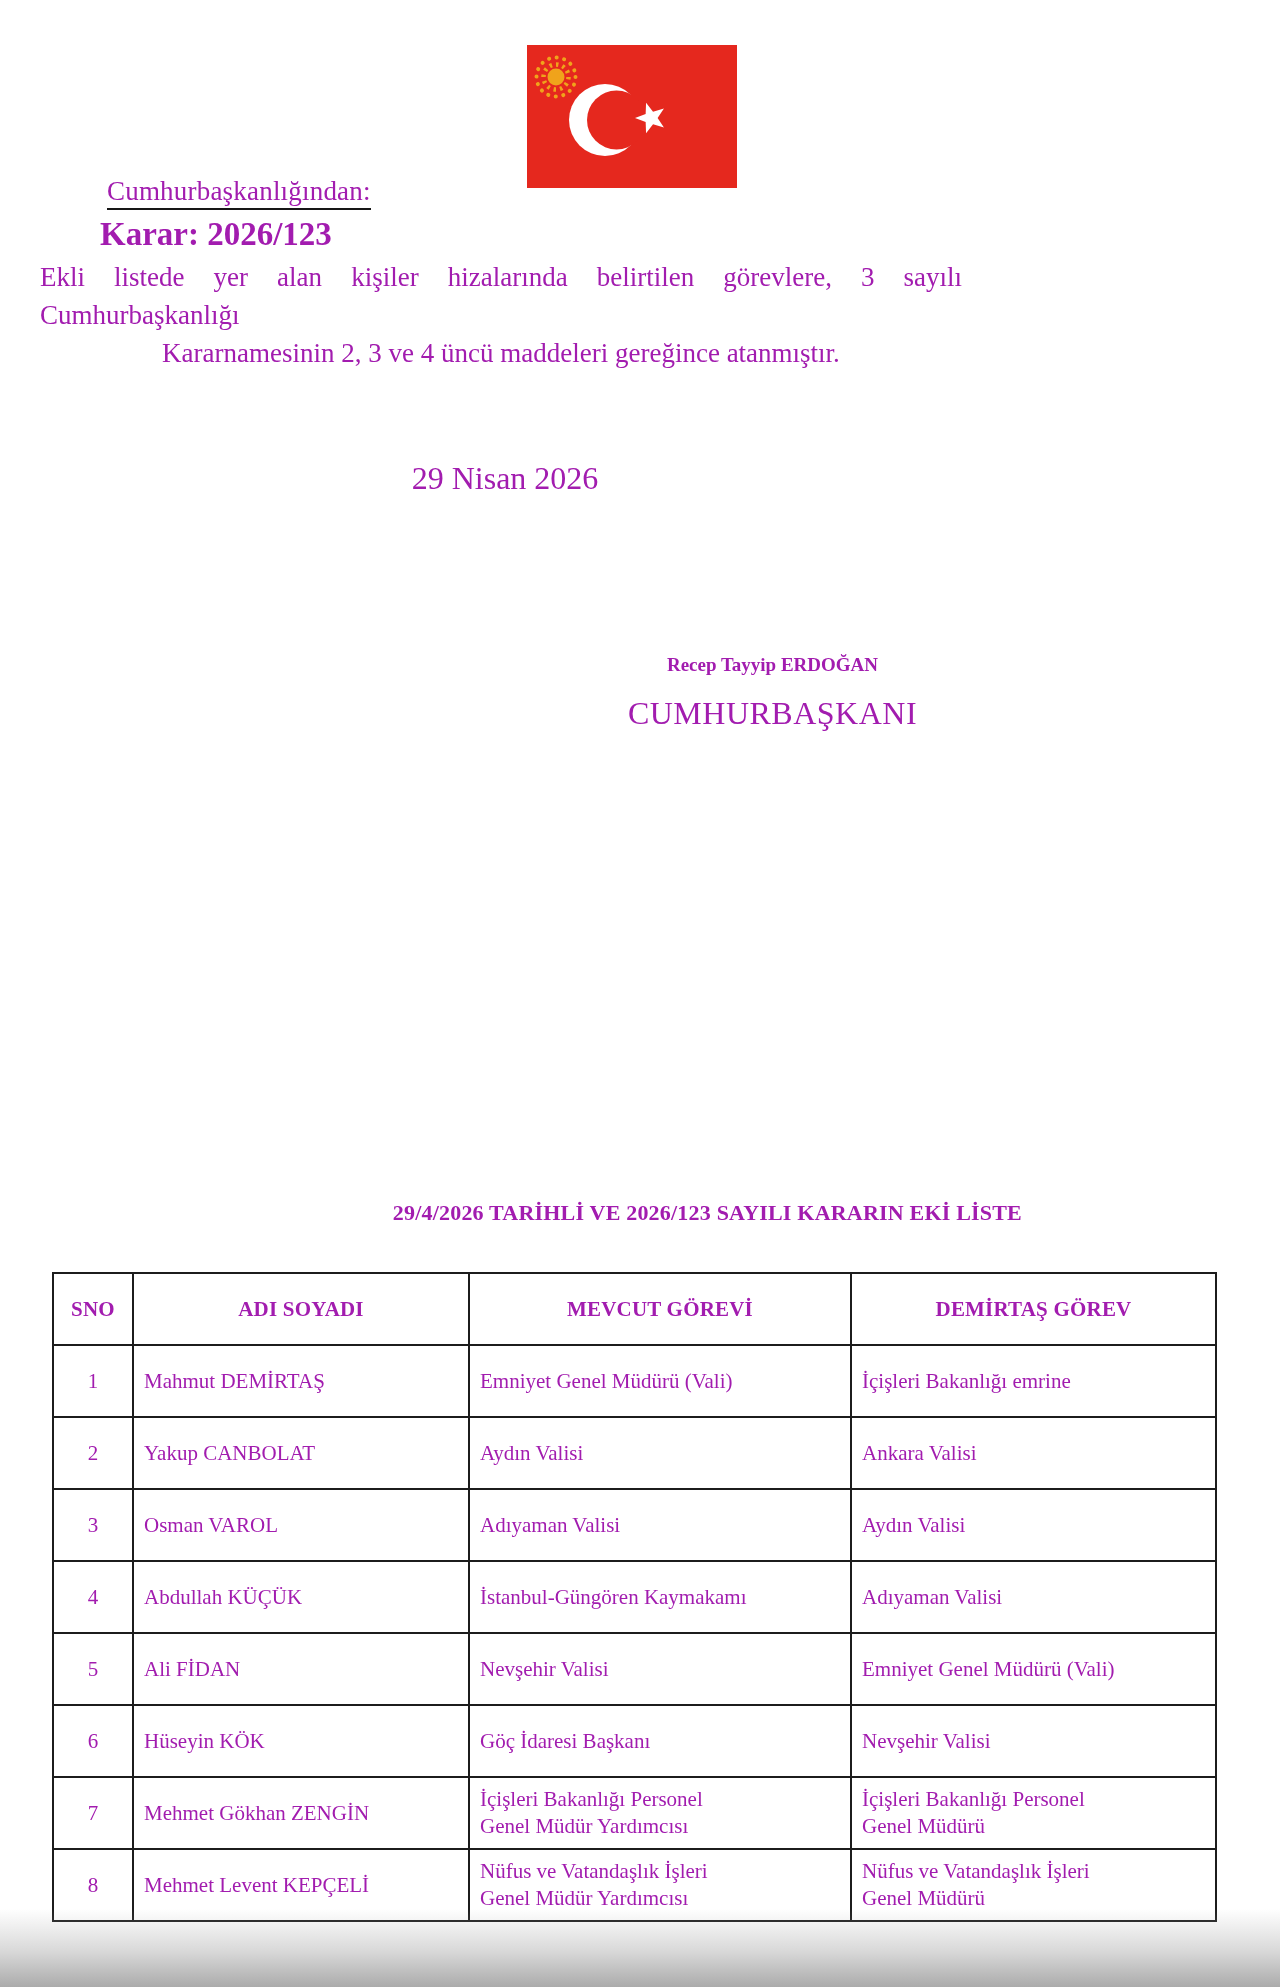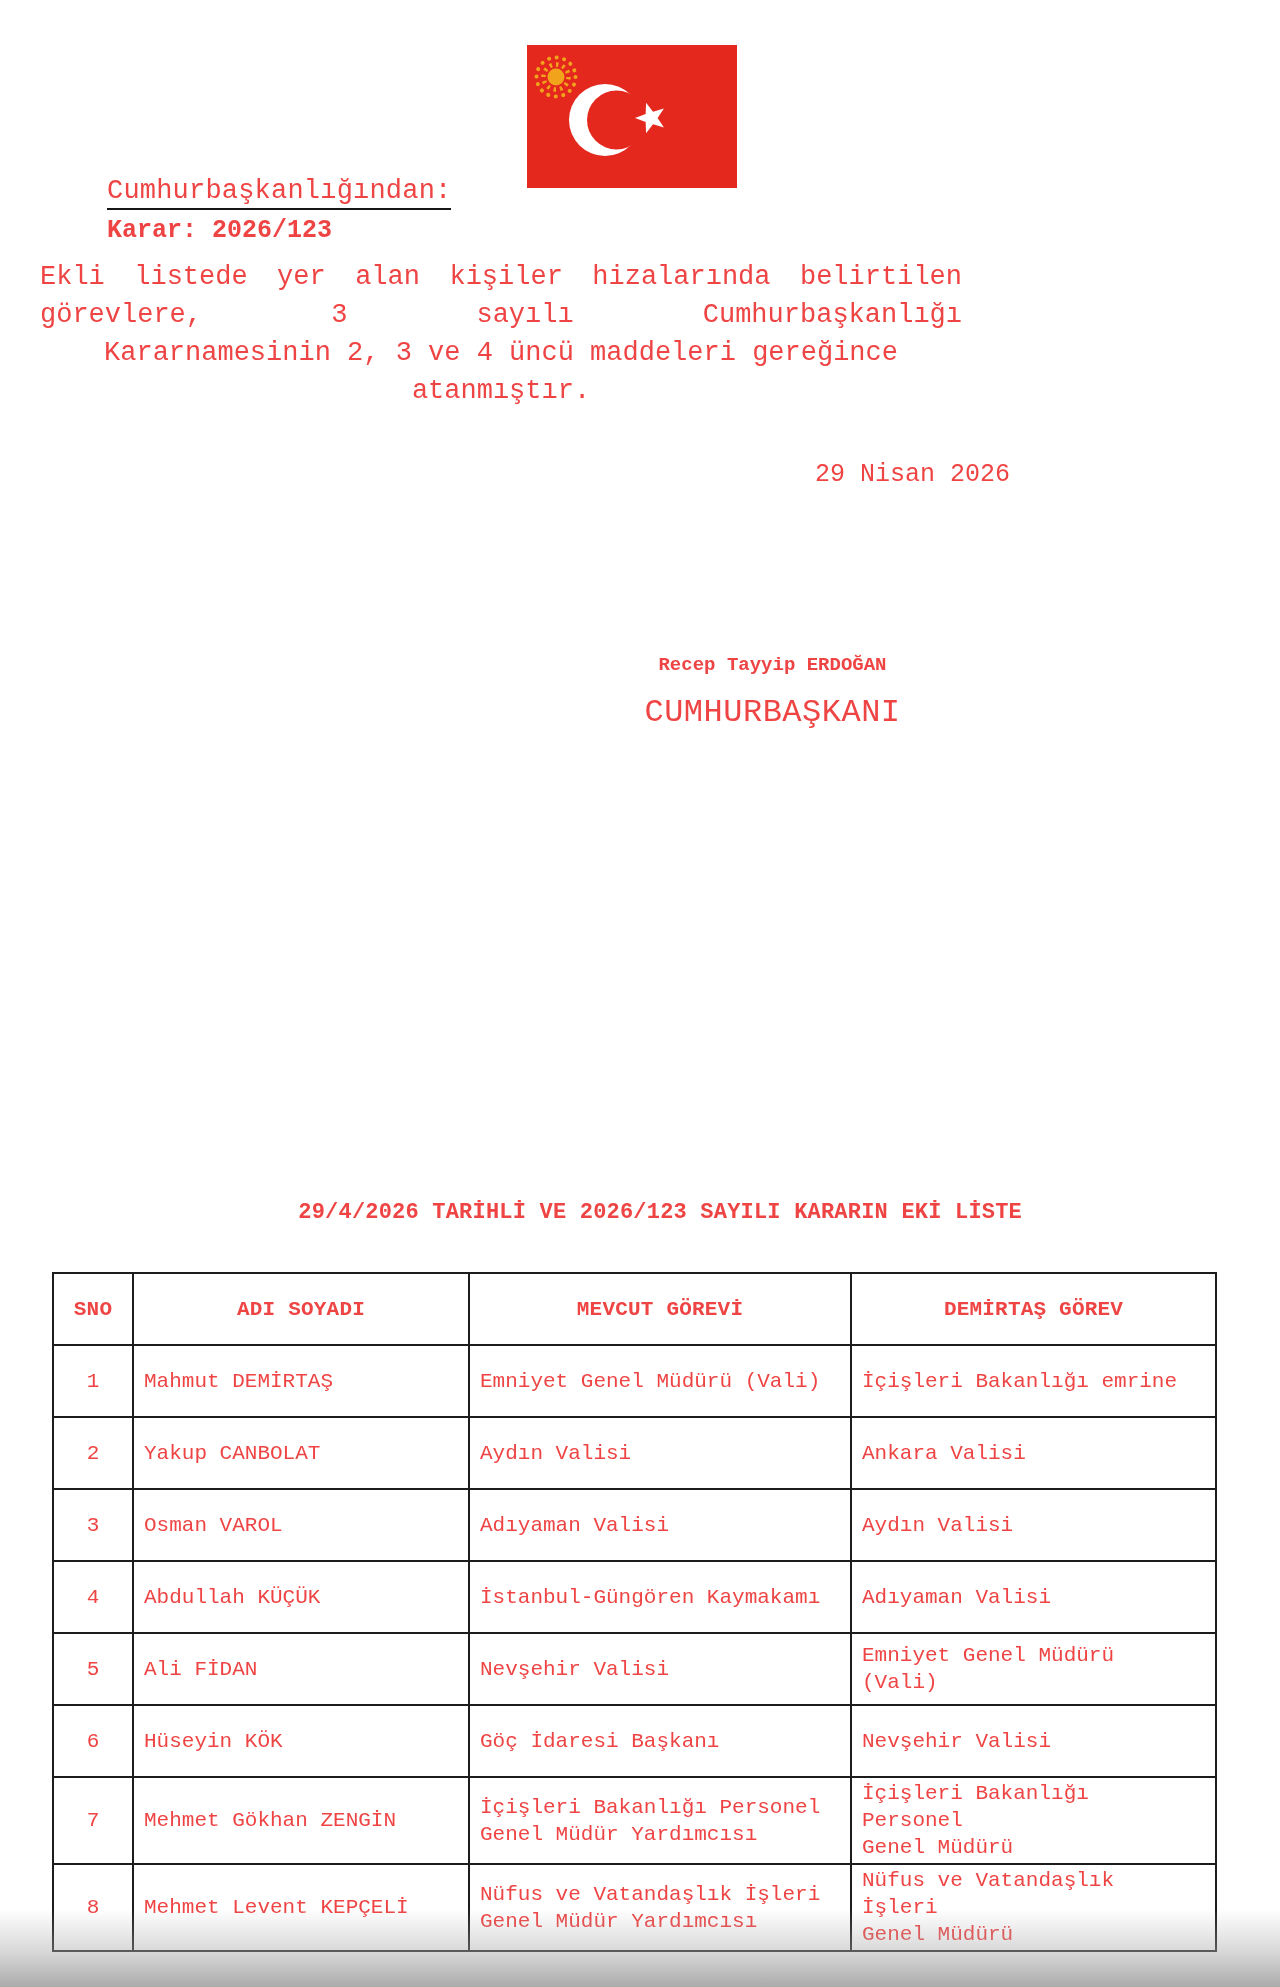--- a/index.html
+++ b/index.html
@@ -1,42 +1,42 @@
 <!DOCTYPE html>
 <html lang="tr"><head>
 <meta charset="utf-8">
 <style>
   html,body{margin:0;padding:0;background:#fff;}
   #page{
     position:relative;
     width:1280px;height:1987px;
     background:#ffffff;
-    font-family:Liberation Mono, monospace;
-    color:#ef4444;
+    font-family:Liberation Serif, serif;
+    color:#a21caf;
     overflow:hidden;
   }
   
   .flag{position:absolute;left:527px;top:45px;width:210px;height:143px;}
   
   .heading{
     position:absolute;left:107px;top:176px;
     font-size:27px;letter-spacing:.2px;
   }
   .heading .underline{border-bottom:2px solid #161616;padding-bottom:2px;}
   .karar{
-    position:absolute;left:107px;top:216px;
-    font-size:25px;font-weight:bold;
+    position:absolute;left:100px;top:216px;
+    font-size:33px;font-weight:bold;
   }
   
   .bodytext{position:absolute;left:40px;top:258px;width:922px;font-size:27px;}
   .bodytext .l1{text-align:justify;text-align-last:justify;line-height:38px;}
   .bodytext .l2{text-align:center;line-height:38px;}
   .dateline{
     position:absolute;left:0;top:460px;width:1010px;
-    text-align:right;font-size:25px;
+    text-align:center;font-size:32px;
   }
   .signature{
     position:absolute;left:555px;top:650px;width:435px;text-align:center;
   }
   .signature .name{font-size:19px;font-weight:bold;line-height:30px;}
   .signature .title{font-size:32px;line-height:30px;margin-top:18px;letter-spacing:.5px;}
   
   .tabletitle{
     position:absolute;left:0;top:1200px;width:1022px;
     text-align:right;font-size:22px;font-weight:bold;letter-spacing:.2px;

